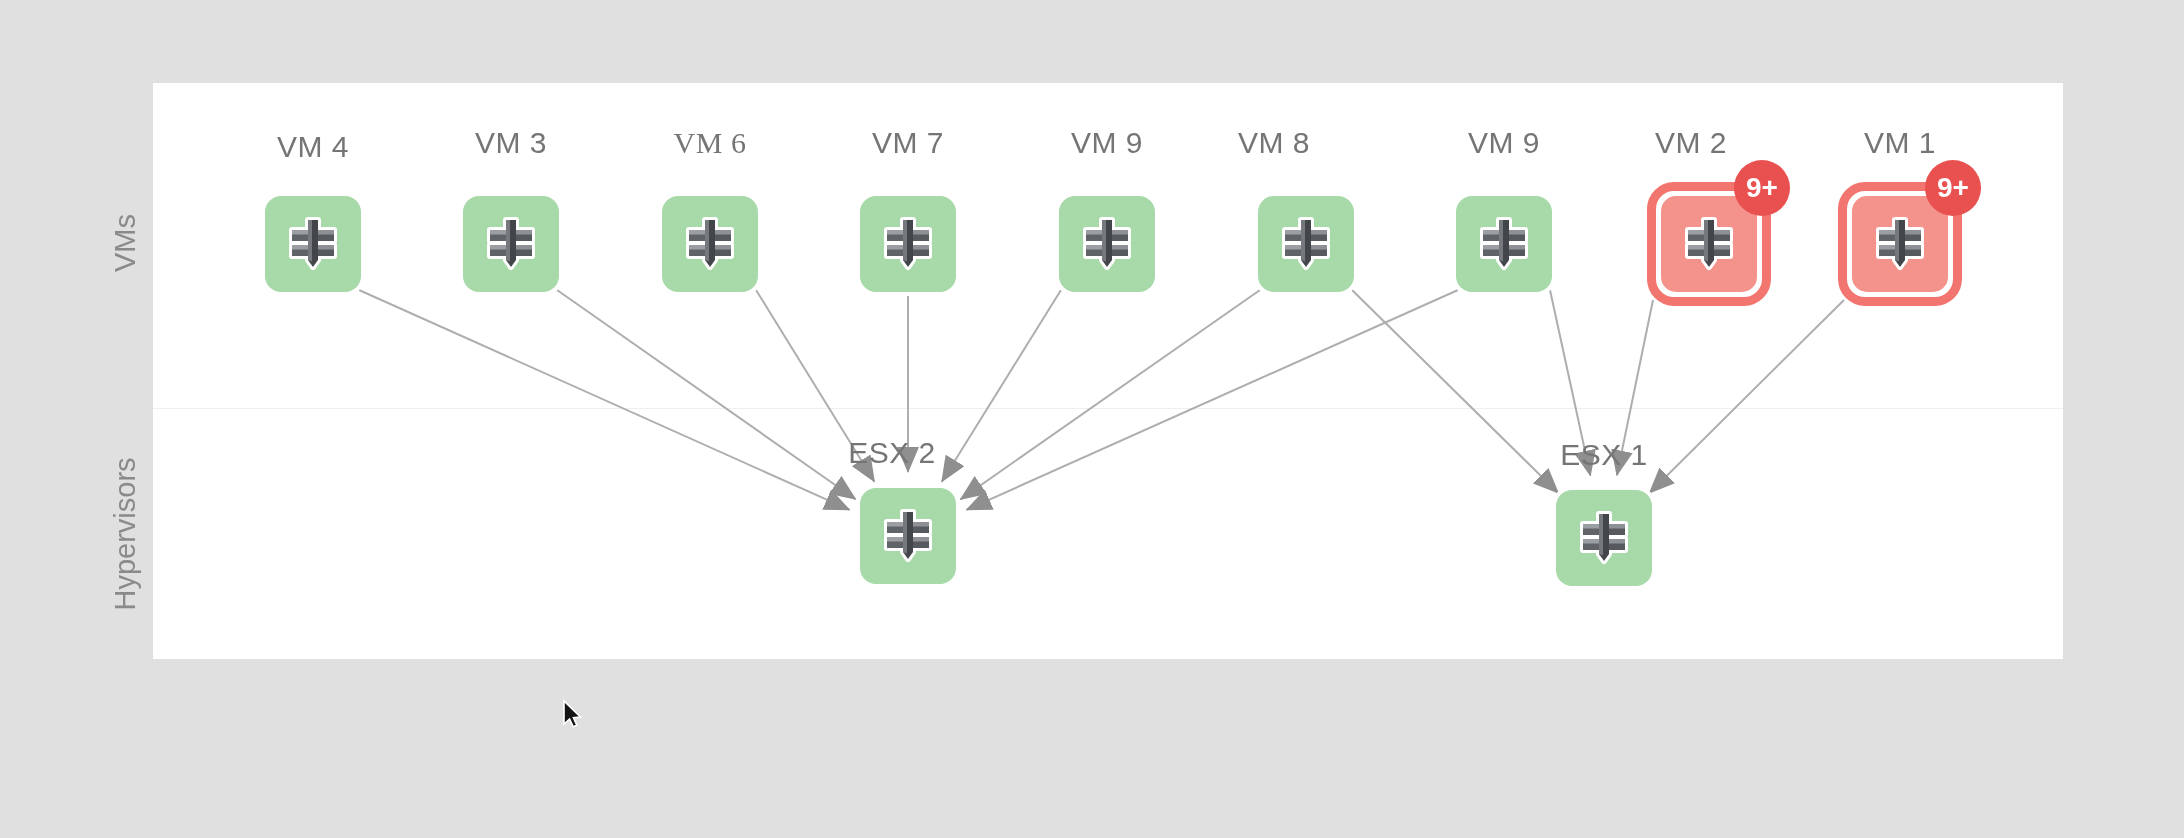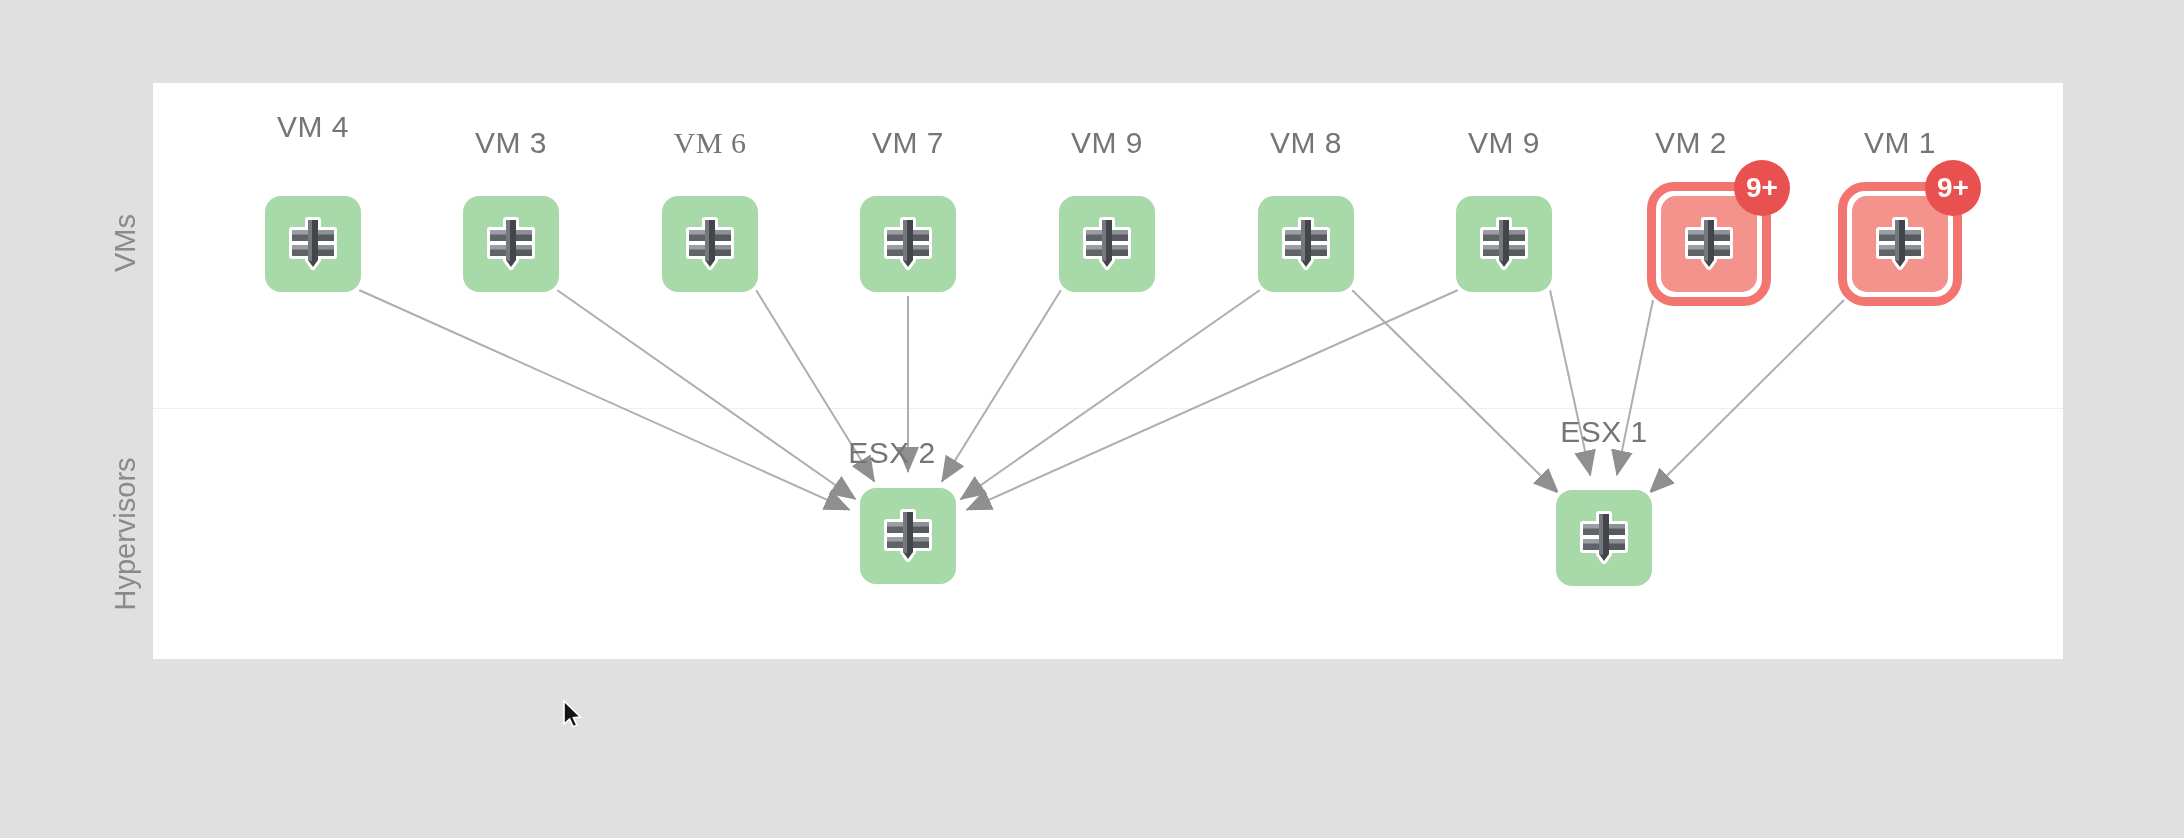--- a/index.html
+++ b/index.html
@@ -48,21 +48,21 @@
         <line x1="1260" y1="290" x2="960.4588334322768" y2="499.3384289081247" stroke="#aeaeae" stroke-width="2" marker-end="url(#arrow)"></line>
         <line x1="1458" y1="290" x2="966.4224519342552" y2="509.86923058940584" stroke="#aeaeae" stroke-width="2" marker-end="url(#arrow)"></line>
         <line x1="1352" y1="290" x2="1558.384587001955" y2="493.10864117652716" stroke="#aeaeae" stroke-width="2" marker-end="url(#arrow)"></line>
         <line x1="1550" y1="290" x2="1590.3835663691043" y2="475.46526776921957" stroke="#aeaeae" stroke-width="2" marker-end="url(#arrow)"></line>
         <line x1="1653" y1="300" x2="1616.9057869229111" y2="475.3147492315743" stroke="#aeaeae" stroke-width="2" marker-end="url(#arrow)"></line>
         <line x1="1844" y1="300" x2="1649.4437869822484" y2="492.93491124260356" stroke="#aeaeae" stroke-width="2" marker-end="url(#arrow)"></line>
       </g>
   </svg>
 
   <div id="nodes-layer">
-      <div class="node-label" style="left: 313px; top: 127px;">VM 4</div>
+      <div class="node-label" style="left: 313px; top: 147px;">VM 4</div>
       <div class="node" style="left: 261px; top: 192px;">
         <svg width="56" height="56" viewBox="0 0 56 56">
           <g stroke="#ffffff" stroke-width="6" stroke-linejoin="round" fill="#4e5257">
             <rect x="7" y="14" width="42" height="11"></rect>
             <rect x="7" y="29" width="42" height="11"></rect>
             <polygon points="23,4 33,4 33,44 28,51 23,44"></polygon>
           </g>
           <rect x="7" y="14" width="42" height="11" fill="#606469"></rect>
           <rect x="7" y="14" width="42" height="4.5" fill="#9b9ea3"></rect>
           <rect x="28" y="14" width="21" height="11" fill="#565a5f"></rect>
@@ -148,21 +148,21 @@
           <rect x="28" y="14" width="21" height="11" fill="#565a5f"></rect>
           <rect x="28" y="14" width="21" height="4.5" fill="#8d9095"></rect>
           <rect x="7" y="29" width="42" height="11" fill="#606469"></rect>
           <rect x="7" y="29" width="42" height="4.5" fill="#9b9ea3"></rect>
           <rect x="28" y="29" width="21" height="11" fill="#565a5f"></rect>
           <rect x="28" y="29" width="21" height="4.5" fill="#8d9095"></rect>
           <polygon points="23,4 33,4 33,44 28,51 23,44" fill="#42464b"></polygon>
           <polygon points="23,4 27,4 27,45.5 23,44" fill="#75787d"></polygon>
         </svg>
       </div>
-      <div class="node-label" style="left: 1306px; top: 143px;">VM 8</div>
+      <div class="node-label" style="left: 1274px; top: 143px;">VM 8</div>
       <div class="node" style="left: 1254px; top: 192px;">
         <svg width="56" height="56" viewBox="0 0 56 56">
           <g stroke="#ffffff" stroke-width="6" stroke-linejoin="round" fill="#4e5257">
             <rect x="7" y="14" width="42" height="11"></rect>
             <rect x="7" y="29" width="42" height="11"></rect>
             <polygon points="23,4 33,4 33,44 28,51 23,44"></polygon>
           </g>
           <rect x="7" y="14" width="42" height="11" fill="#606469"></rect>
           <rect x="7" y="14" width="42" height="4.5" fill="#9b9ea3"></rect>
           <rect x="28" y="14" width="21" height="11" fill="#565a5f"></rect>
@@ -254,21 +254,21 @@
           <rect x="28" y="14" width="21" height="11" fill="#565a5f"></rect>
           <rect x="28" y="14" width="21" height="4.5" fill="#8d9095"></rect>
           <rect x="7" y="29" width="42" height="11" fill="#606469"></rect>
           <rect x="7" y="29" width="42" height="4.5" fill="#9b9ea3"></rect>
           <rect x="28" y="29" width="21" height="11" fill="#565a5f"></rect>
           <rect x="28" y="29" width="21" height="4.5" fill="#8d9095"></rect>
           <polygon points="23,4 33,4 33,44 28,51 23,44" fill="#42464b"></polygon>
           <polygon points="23,4 27,4 27,45.5 23,44" fill="#75787d"></polygon>
         </svg>
       </div>
-      <div class="node-label" style="left: 1604px; top: 432px;">ESX 1</div>
+      <div class="node-label" style="left: 1604px; top: 455px;">ESX 1</div>
       <div class="node" style="left: 1552px; top: 486px;">
         <svg width="56" height="56" viewBox="0 0 56 56">
           <g stroke="#ffffff" stroke-width="6" stroke-linejoin="round" fill="#4e5257">
             <rect x="7" y="14" width="42" height="11"></rect>
             <rect x="7" y="29" width="42" height="11"></rect>
             <polygon points="23,4 33,4 33,44 28,51 23,44"></polygon>
           </g>
           <rect x="7" y="14" width="42" height="11" fill="#606469"></rect>
           <rect x="7" y="14" width="42" height="4.5" fill="#9b9ea3"></rect>
           <rect x="28" y="14" width="21" height="11" fill="#565a5f"></rect>

